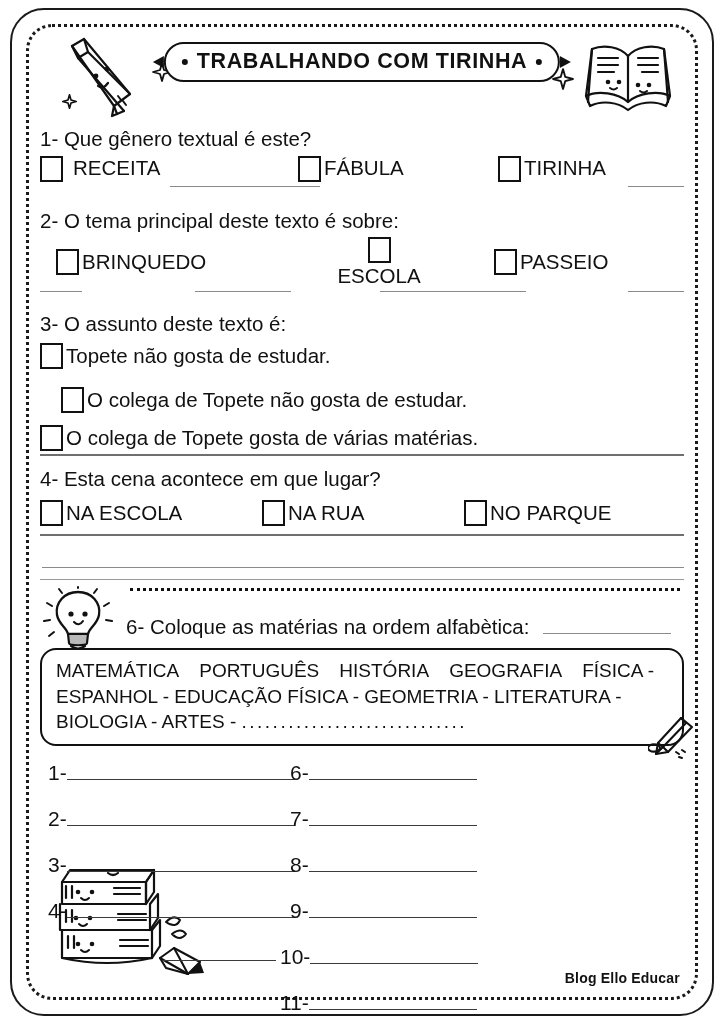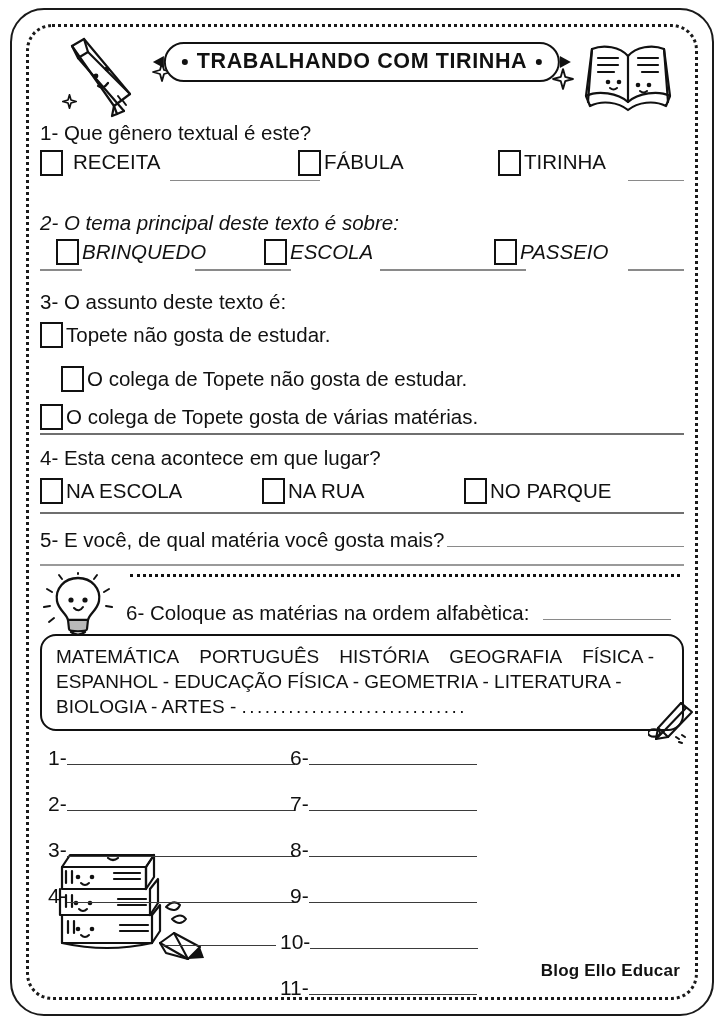--- a/index.html
+++ b/index.html
@@ -201,22 +201,22 @@
     white-space: nowrap;
   }
   .ans-rule {
     border-bottom: 1.8px solid #3b3b3b;
     height: 15px;
   }
 
   .footer-credit {
     position: absolute;
     right: 4px;
-    bottom: 2px;
-    font-size: 17px;
+    bottom: 12px;
+    font-size: 14px;
     font-weight: bold;
     letter-spacing: 0.2px;
   }
 
   .sparkle { position: absolute; }
 </style>
 </head>
 <body>
 
 <div class="page">
@@ -288,21 +288,21 @@
             <circle cx="69" cy="49" r="2.3"></circle>
           </g>
           <g fill="none" stroke="#111" stroke-width="2" stroke-linecap="round">
             <path d="M30 52 Q33.5 55 37 52"></path>
             <path d="M60 55 Q63.5 58 67 55"></path>
           </g>
         </svg>
       </span>
     </div>
 
-    <div class="q-block" style="margin-top:4px;">
+    <div class="q-block" style="margin-top:10px;">
       <div class="q-prompt">1- Que gênero textual é este?</div>
       <div class="opt-row">
         <div class="opt" style="width:258px;gap:10px;">
           <span class="checkbox"></span>
           <span class="opt-label">RECEITA</span>
         </div>
         <div class="opt" style="width:200px;">
           <span class="checkbox"></span>
           <span class="opt-label">FÁBULA</span>
         </div>
@@ -310,28 +310,28 @@
           <span class="checkbox"></span>
           <span class="opt-label">TIRINHA</span>
         </div>
       </div>
       <div class="rule-row">
         <span class="rule-seg" style="left:130px; width:150px;"></span>
         <span class="rule-seg" style="left:588px; width:56px;"></span>
       </div>
     </div>
 
-    <div class="q-block" style="margin-top:24px;font-style:italic;">
+    <div class="q-block" style="margin-top:16px;">
       <div class="q-prompt">2- O tema  principal deste texto é sobre:</div>
       <div class="opt-row">
         <div class="opt" style="width:224px;padding-left:16px;">
           <span class="checkbox"></span>
           <span class="opt-label">BRINQUEDO</span>
         </div>
-        <div class="opt" style="width:230px;">
+        <div class="opt" style="width:230px;flex-direction:column;">
           <span class="checkbox"></span>
           <span class="opt-label">ESCOLA</span>
         </div>
         <div class="opt">
           <span class="checkbox"></span>
           <span class="opt-label">PASSEIO</span>
         </div>
       </div>
       <div class="rule-row">
         <span class="rule-seg" style="left:0px;   width:42px;"></span>
@@ -374,21 +374,20 @@
         <div class="opt">
           <span class="checkbox"></span>
           <span class="opt-label">NO PARQUE</span>
         </div>
       </div>
       <div class="rule-full" style="margin-top:8px;"></div>
     </div>
 
     <div class="q-block" style="margin-top:13px;">
       <div class="q-prompt q-prompt-inline">
-        <span>5- E você, de qual matéria você gosta mais?</span>
         <span class="blank-line"></span>
       </div>
       <div class="rule-full" style="margin-top:11px; background:#9a9a9a;"></div>
     </div>
 
     <div class="q-block" style="margin-top:6px; height:62px;">
       <span class="deco deco-bulb">
         <svg width="78" height="62" viewBox="0 0 78 62">
           <g fill="none" stroke="#111" stroke-width="2" stroke-linecap="round">
             <path d="M38 2 v-1 M22 7 l-3-4 M54 7 l3-4 M12 20 l-5-3 M64 20 l5-3 M10 34 l-6 1 M66 34 l6 1 M14 46 l-5 4"></path>

